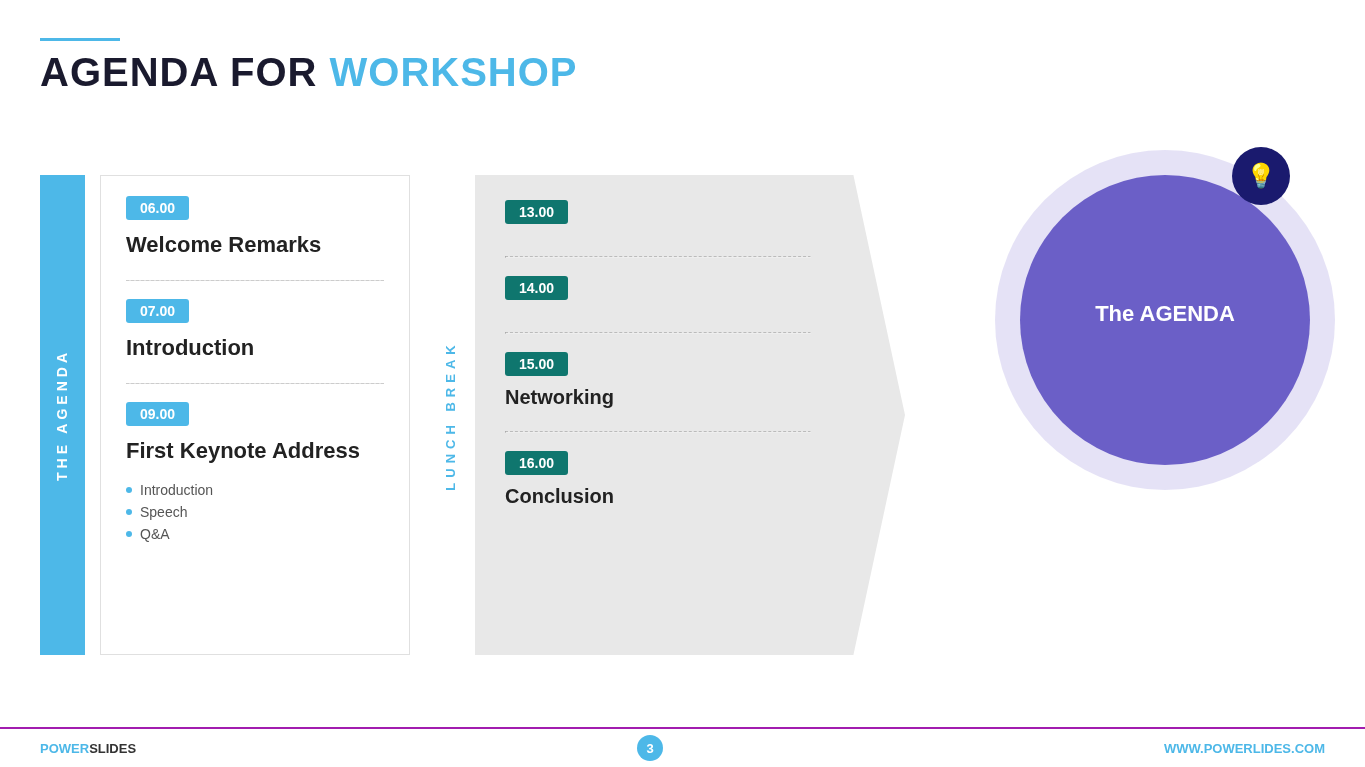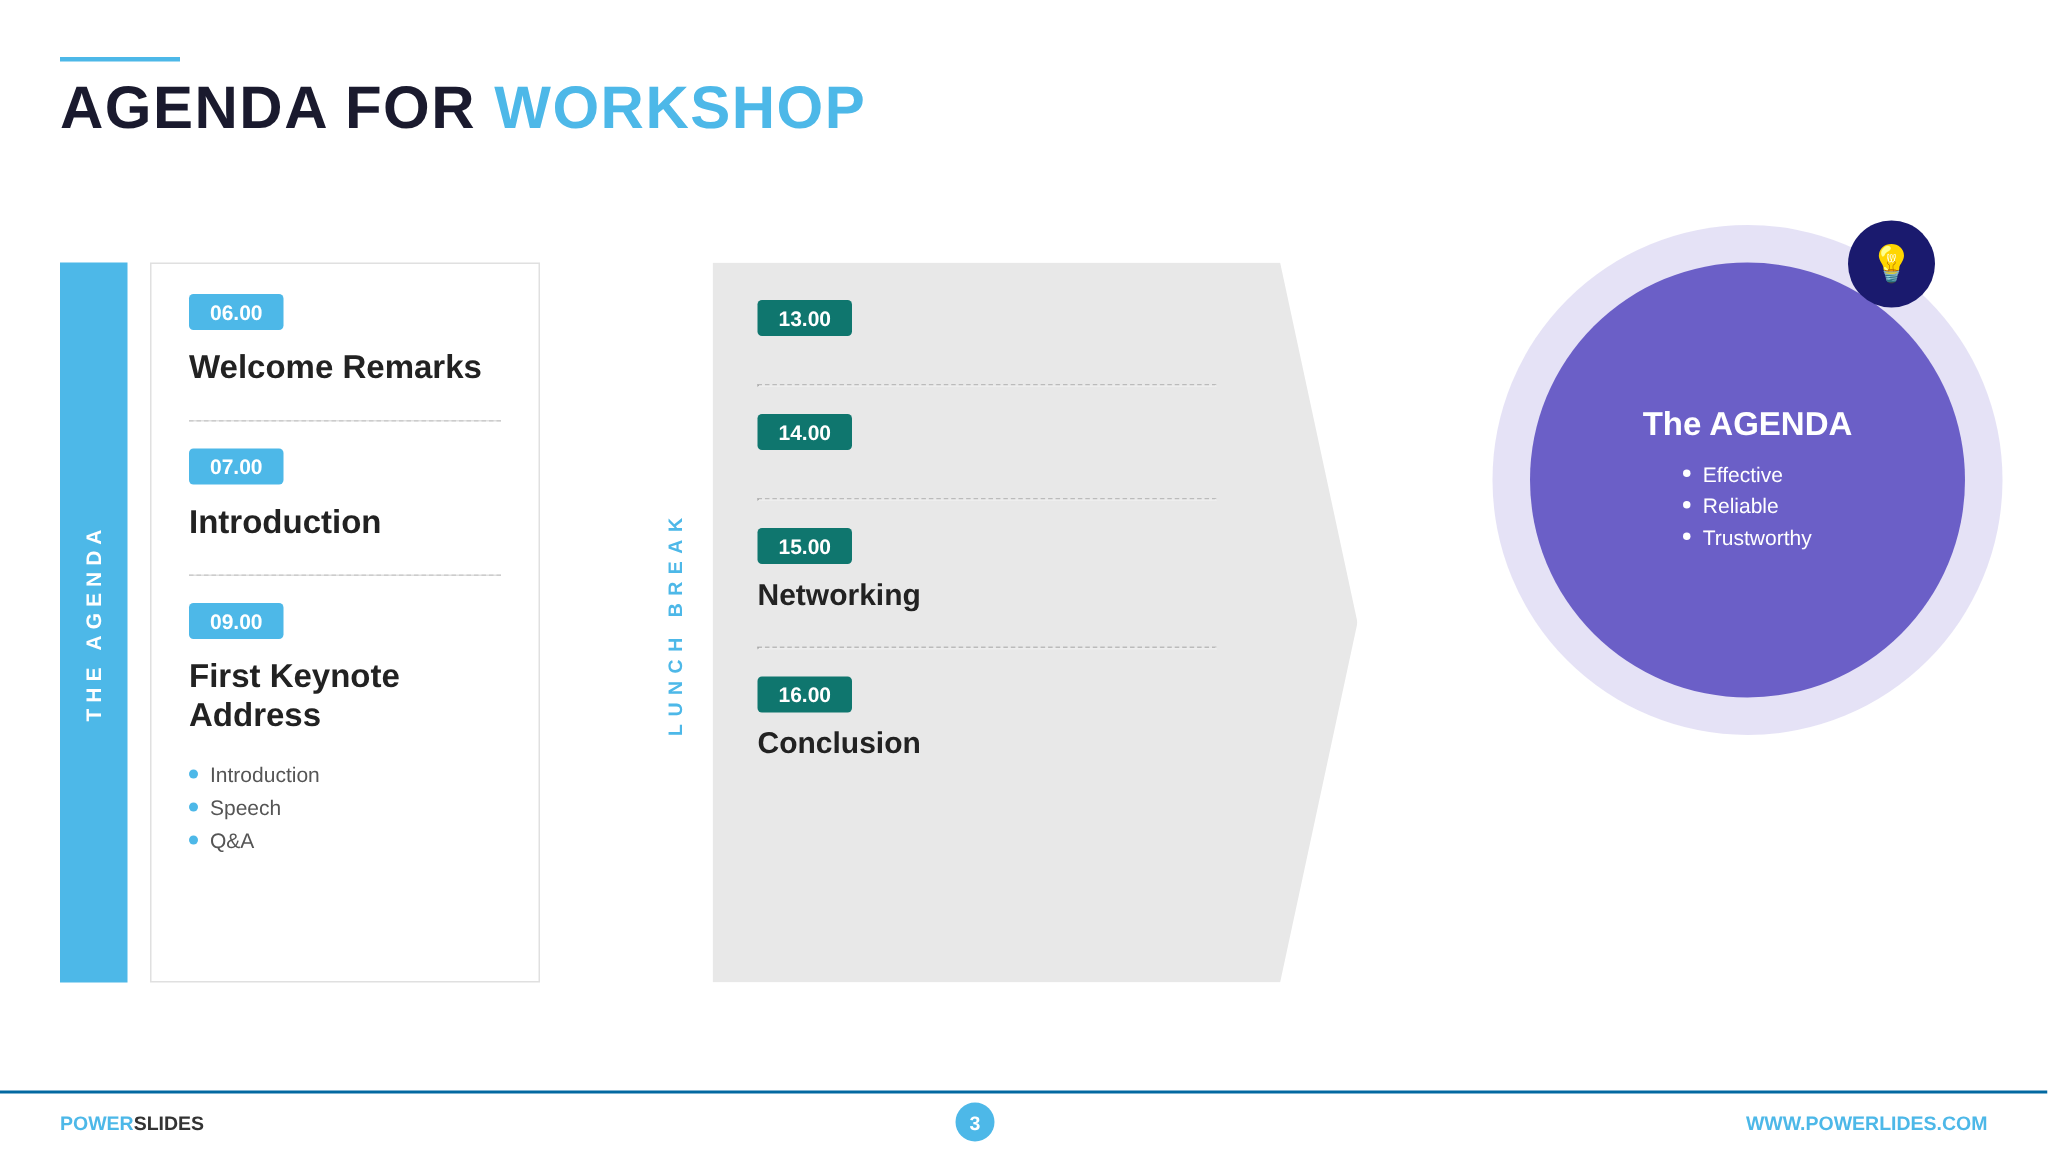--- a/index.html
+++ b/index.html
@@ -55,21 +55,21 @@
       letter-spacing: 4px;
       transform: rotate(-90deg);
       white-space: nowrap;
     }
 
     
     .morning-panel {
       position: absolute;
       top: 175px;
       left: 100px;
-      width: 260px;
+      width: 310px;
       height: 480px;
       border: 1.5px solid #e0e0e0;
       background: #fff;
       padding: 20px 25px;
     }
 
     .time-badge {
       display: inline-block;
       background: #4db8e8;
       color: white;
@@ -274,21 +274,21 @@
     .footer {
       position: absolute;
       bottom: 0;
       left: 0;
       right: 0;
       height: 40px;
       display: flex;
       align-items: center;
       justify-content: space-between;
       padding: 0 40px;
-      border-top: 2px solid #0369a1;
+      border-top: 2px solid #a21caf;
     }
 
     .footer-brand {
       font-size: 13px;
       font-weight: 700;
       color: #333;
     }
     .footer-brand span {
       color: #4db8e8;
     }
@@ -388,34 +388,20 @@
       <div class="afternoon-title">Conclusion</div>
     </div>
 
   </div>
 </div>
 
 <div class="circle-outer">
   <div class="circle-inner">
     <div class="bulb-badge">💡</div>
     <div class="circle-title">The AGENDA</div>
-    <ul class="circle-bullets">
-      <li>
-        <span class="circle-bullet-dot"></span>
-        <span>Effective</span>
-      </li>
-      <li>
-        <span class="circle-bullet-dot"></span>
-        <span>Reliable</span>
-      </li>
-      <li>
-        <span class="circle-bullet-dot"></span>
-        <span>Trustworthy</span>
-      </li>
-    </ul>
   </div>
 </div>
 
 <div class="footer">
   <div class="footer-brand">
     <span>POWER</span><span style="color:#333;">SLIDES</span>
   </div>
   <div class="footer-page">3</div>
   <div class="footer-url">WWW.POWERLIDES.COM</div>
 </div>

